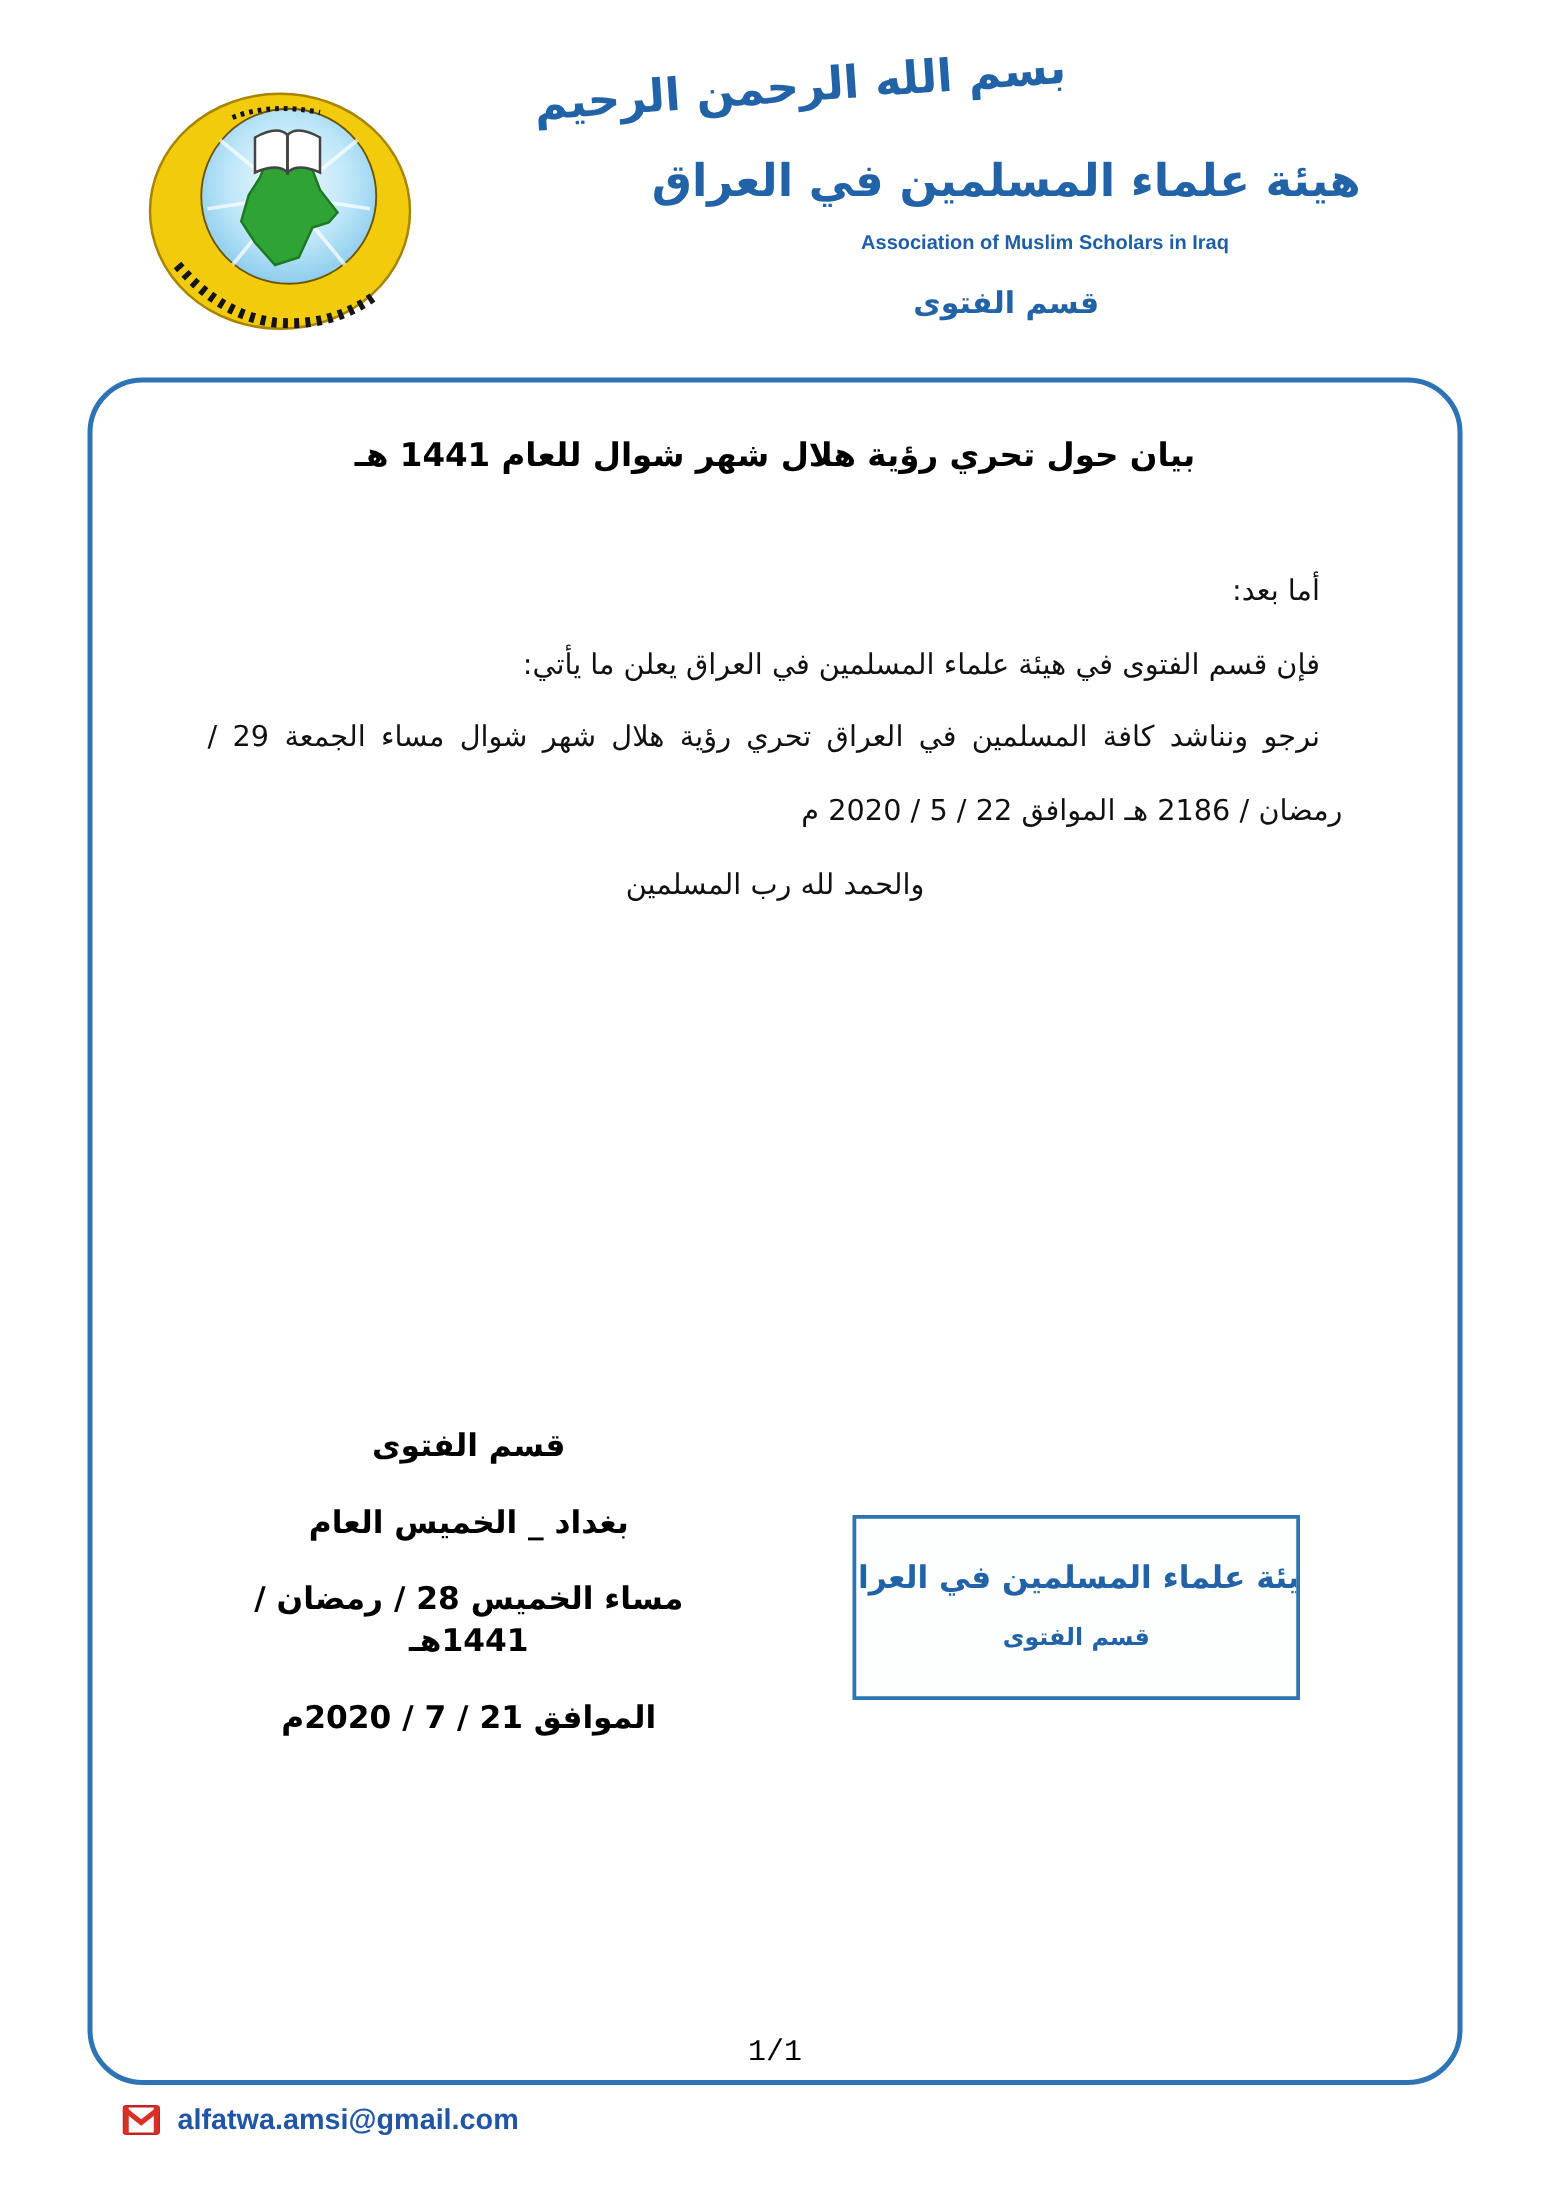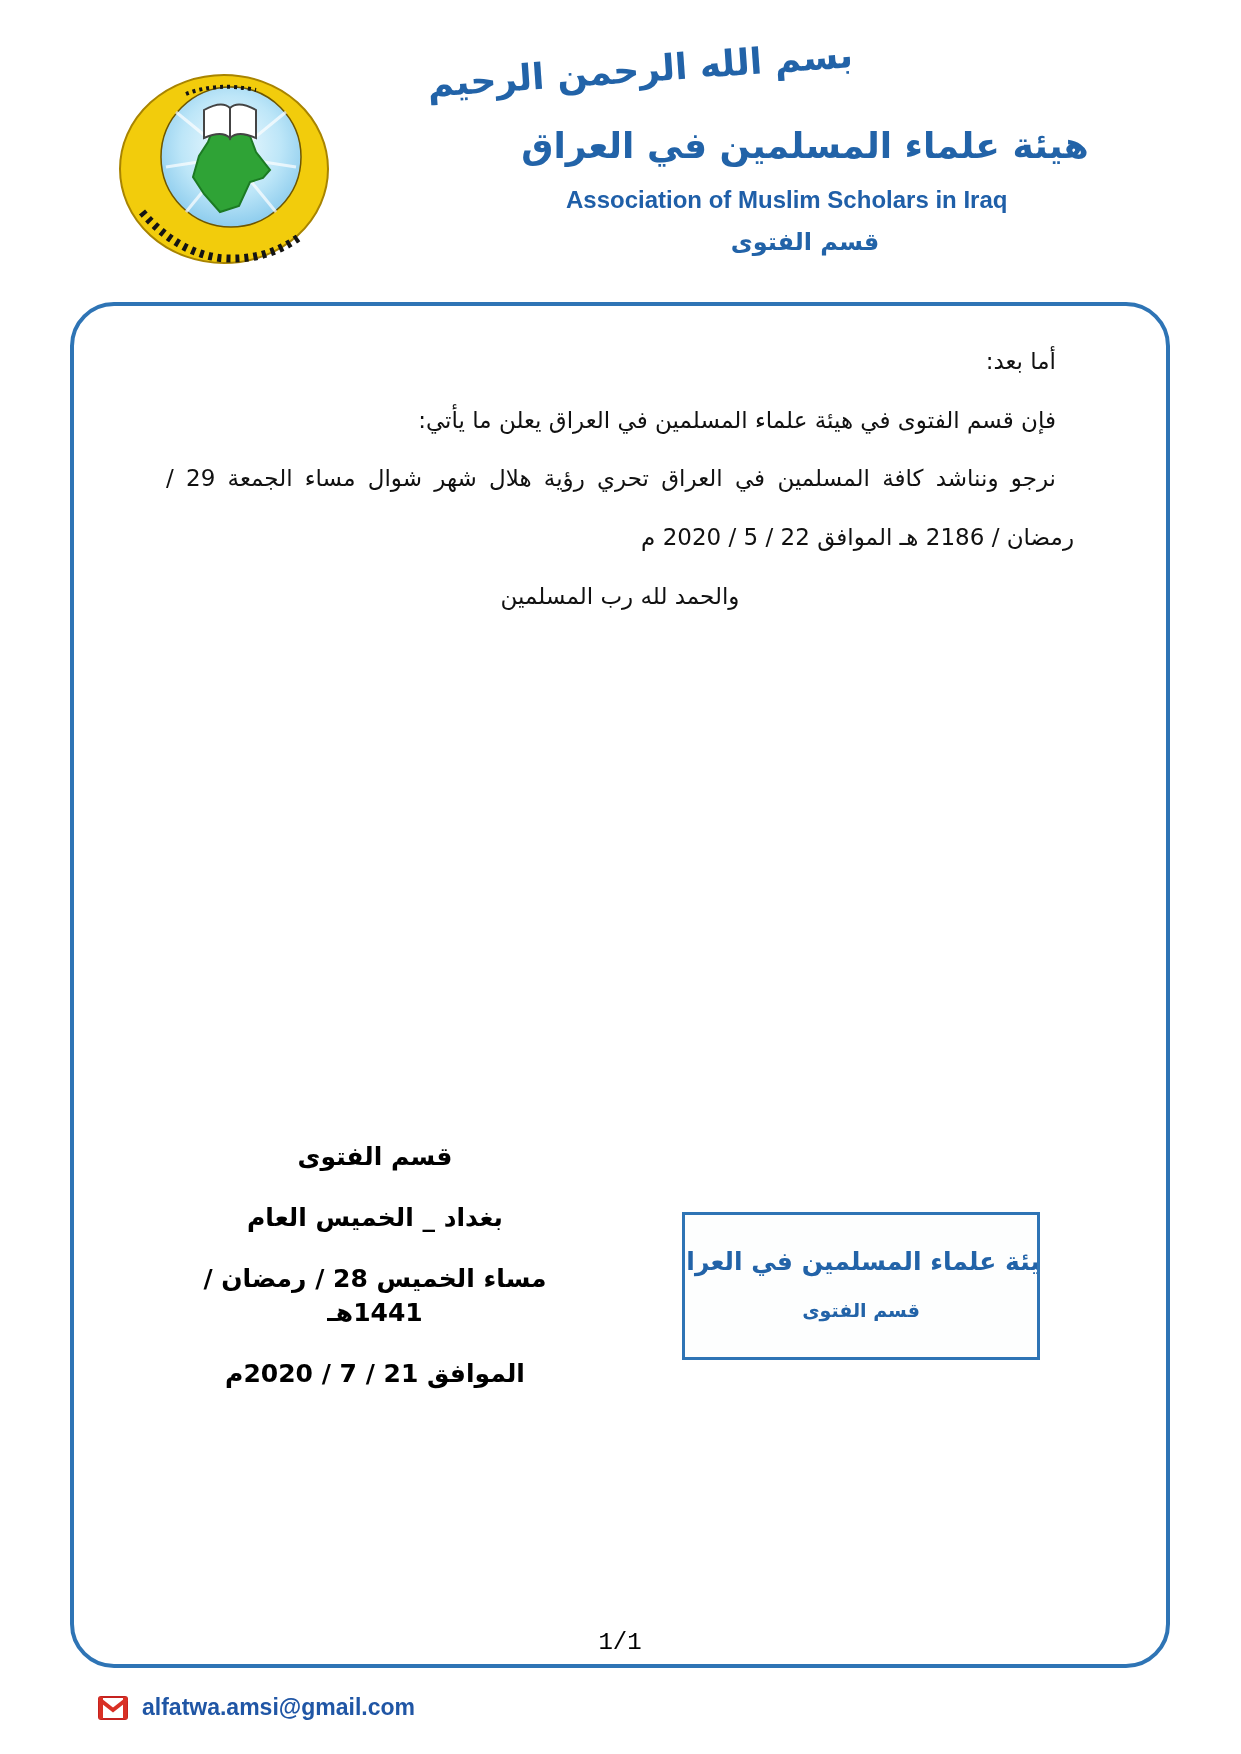--- a/index.html
+++ b/index.html
@@ -14,22 +14,22 @@
     display:flex;justify-content:center;align-items:center;
     color:#2263A8;font-size:36px;font-weight:bold;white-space:nowrap;
     transform:rotate(-4deg);
   }
   .org-ar{
     position:absolute;left:585px;top:110px;width:440px;height:70px;
     display:flex;justify-content:center;align-items:center;
     color:#2263A8;font-size:36px;font-weight:bold;white-space:nowrap;direction:rtl;
   }
   .org-en{
-    position:absolute;left:566px;top:186px;width:440px;text-align:center;
-    color:#1F5FA8;font-size:24px;font-weight:bold;white-space:nowrap;
+    position:absolute;left:616px;top:186px;width:440px;text-align:center;
+    color:#1F5FA8;font-size:16px;font-weight:bold;white-space:nowrap;
     font-family:"Liberation Sans",sans-serif;
   }
   .dept-header{
     position:absolute;left:690px;top:228px;width:230px;text-align:center;
     color:#2263A8;font-size:24px;font-weight:bold;direction:rtl;
   }
   
   .doc-box{
     position:absolute;left:70px;top:302px;width:1100px;height:1366px;
     border:4px solid #2E74B5;border-radius:44px;box-sizing:border-box;
@@ -67,21 +67,21 @@
   .stamp-dept{
     margin-top:16px;color:#2263A8;font-size:19px;font-weight:bold;direction:rtl;
   }
   
   .pagenum{
     position:absolute;left:0;bottom:8px;width:100%;text-align:center;
     font-size:24px;color:#000;font-family:Liberation Mono, monospace;
   }
   
   .email-row{
-    position:absolute;left:98px;top:1682px;display:flex;align-items:center;gap:14px;margin-top:12px;
+    position:absolute;left:98px;top:1682px;display:flex;align-items:center;gap:14px;
   }
   .email-link{
     color:#2056A5;font-weight:bold;font-size:23px;text-decoration:none;
     font-family:"Liberation Sans",sans-serif;
   }
 </style>
 </head>
 <body>
 
 <div class="logo">
@@ -116,20 +116,21 @@
   </svg>
 </div>
 
 <div class="bismillah">بسم الله الرحمن الرحيم</div>
 <div class="org-ar">هيئة علماء المسلمين في العراق</div>
 <div class="org-en">Association of Muslim Scholars in Iraq</div>
 <div class="dept-header">قسم الفتوى</div>
 
 <div class="doc-box">
   <div class="doc-content">
+    <div class="doc-title">بيان حول تحري رؤية هلال شهر شوال للعام 1441 هـ</div>
     <p class="para">أما بعد:</p>
     <p class="para">فإن قسم الفتوى في هيئة علماء المسلمين في العراق يعلن ما يأتي:</p>
     <p class="para">نرجو ونناشد كافة المسلمين في العراق تحري رؤية هلال شهر شوال مساء الجمعة 29 / رمضان / 2186 هـ الموافق 22 / 5 / 2020 م</p>
     <p class="para-center">والحمد لله رب المسلمين</p>
   </div>
 
   <div class="signature">
     <div class="sig-line">قسم الفتوى</div>
     <div class="sig-line">بغداد _ الخميس العام</div>
     <div class="sig-line">مساء الخميس 28 / رمضان / 1441هـ</div>

